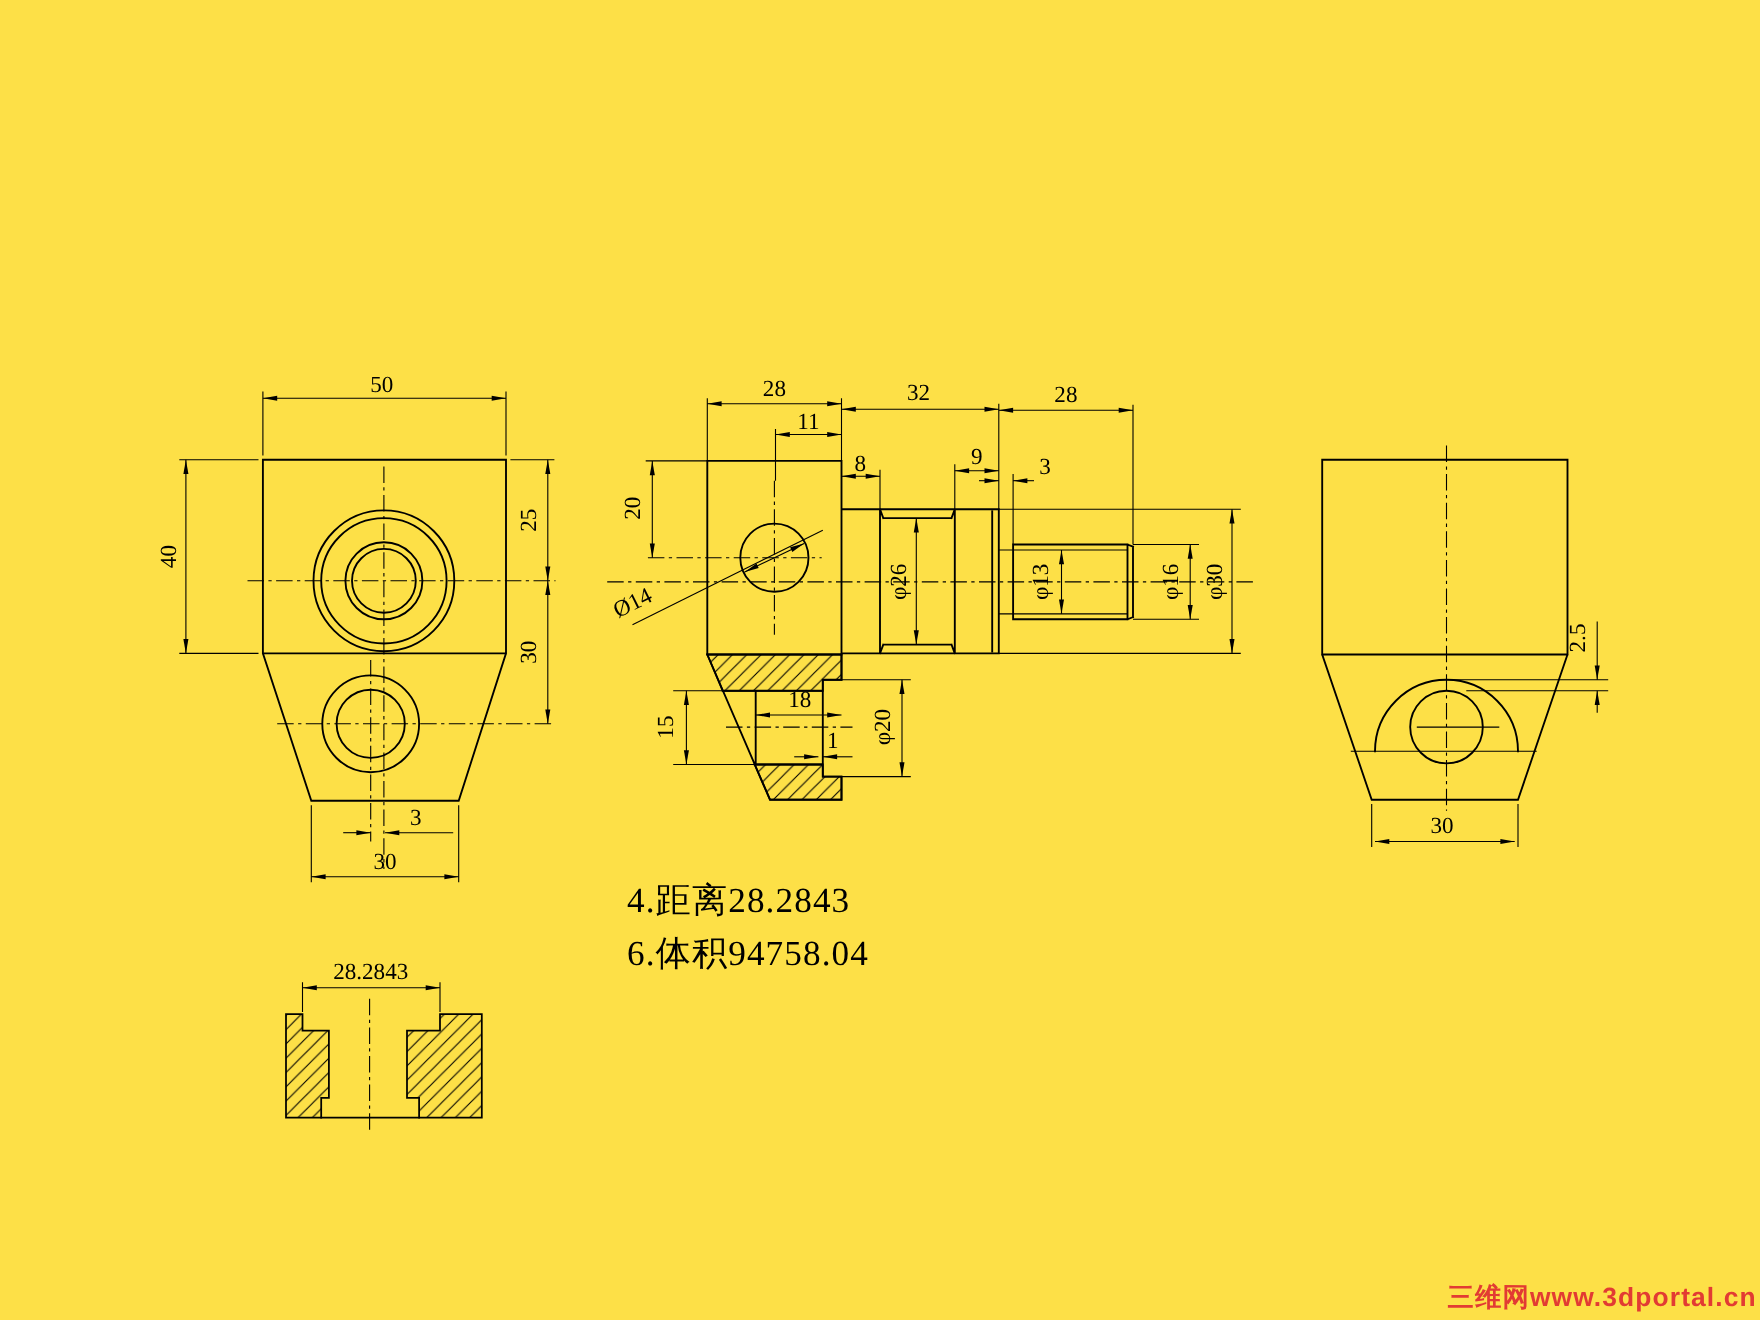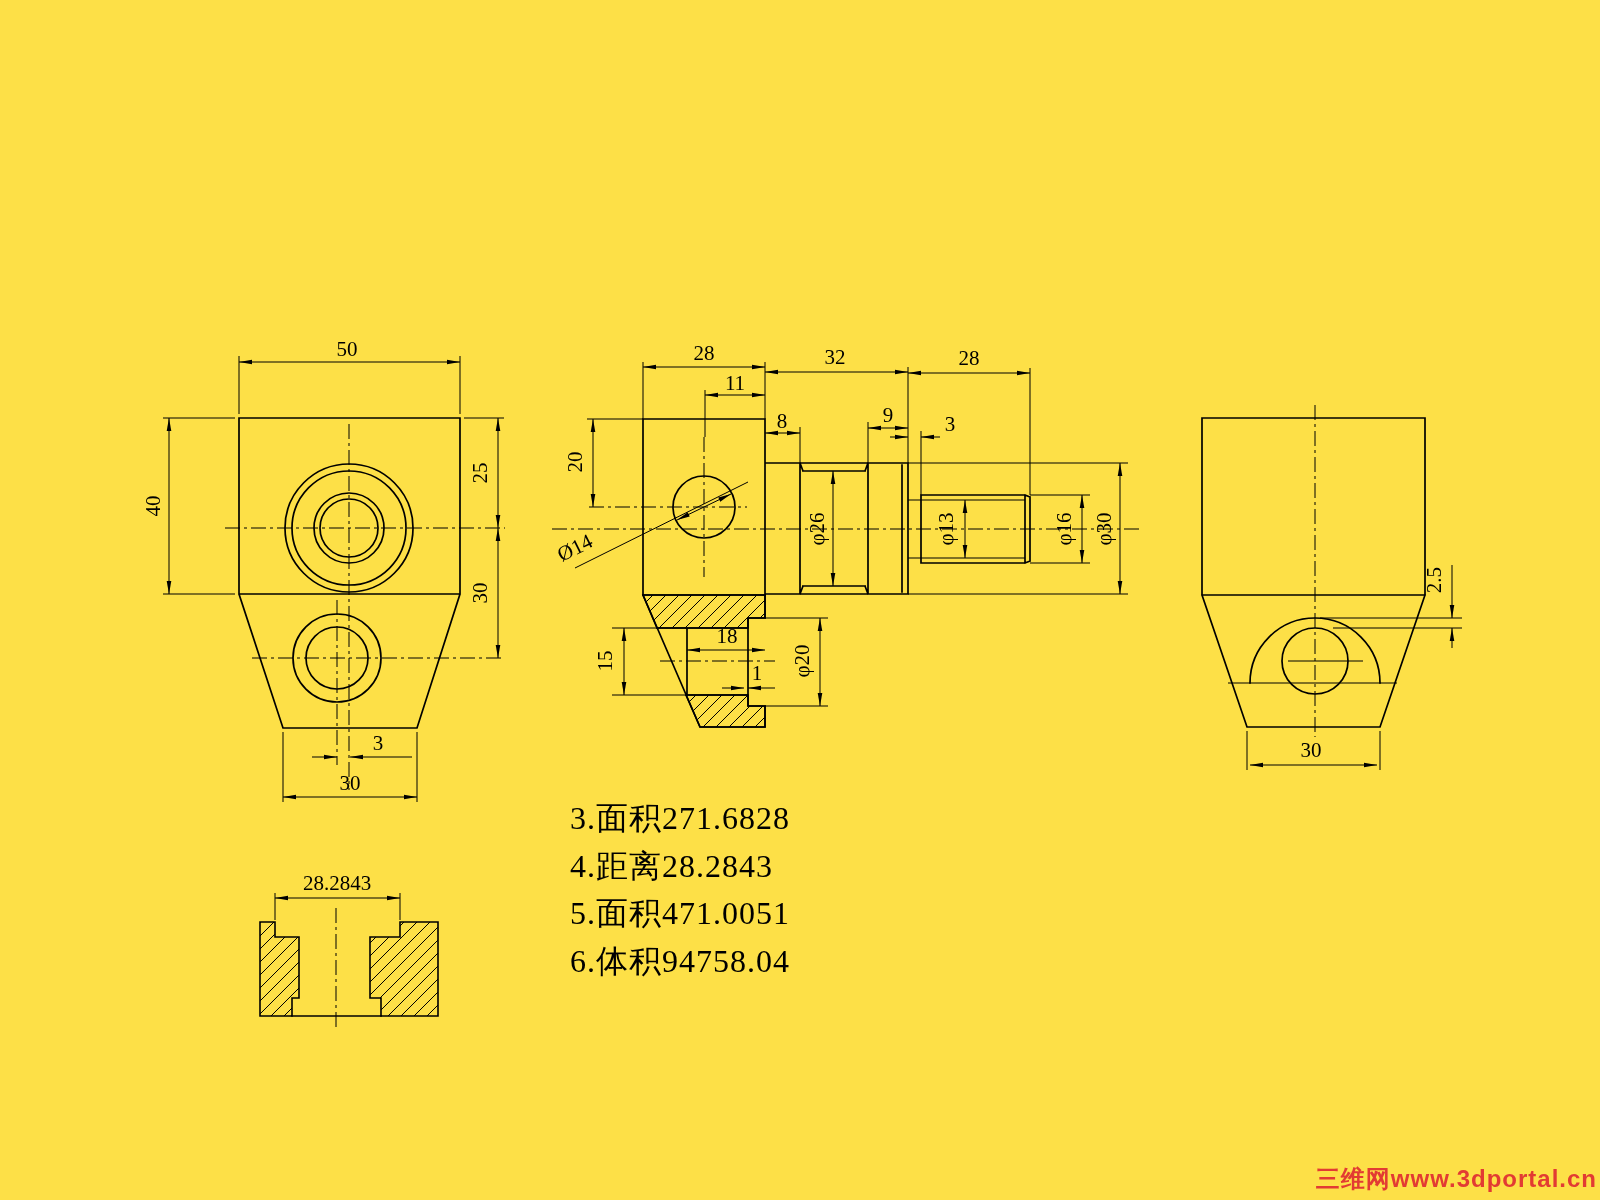--- a/index.html
+++ b/index.html
@@ -134,20 +134,18 @@
              M400,922 H438 V1016 H381 V998 H370 V937 H400 Z"></path>
     <path class="o" d="M292,1016 H381"></path>
     <path class="c" d="M336,908 V1030"></path>
     <path class="t" d="M275,920 V893 M400,920 V893"></path>
     <line class="dim" x1="275" y1="898" x2="400" y2="898" marker-start="url(#arr)" marker-end="url(#arr)"></line>
     <text x="337" y="890">28.2843</text>
   </g>
 </svg>
 
   <div id="notes">
-    <div>3.面积271.6828</div>
     <div>4.距离28.2843</div>
-    <div>5.面积471.0051</div>
     <div>6.体积94758.04</div>
   </div>
 
   <div id="watermark">三维网www.3dportal.cn</div>
 </div>
 
 </body></html>

